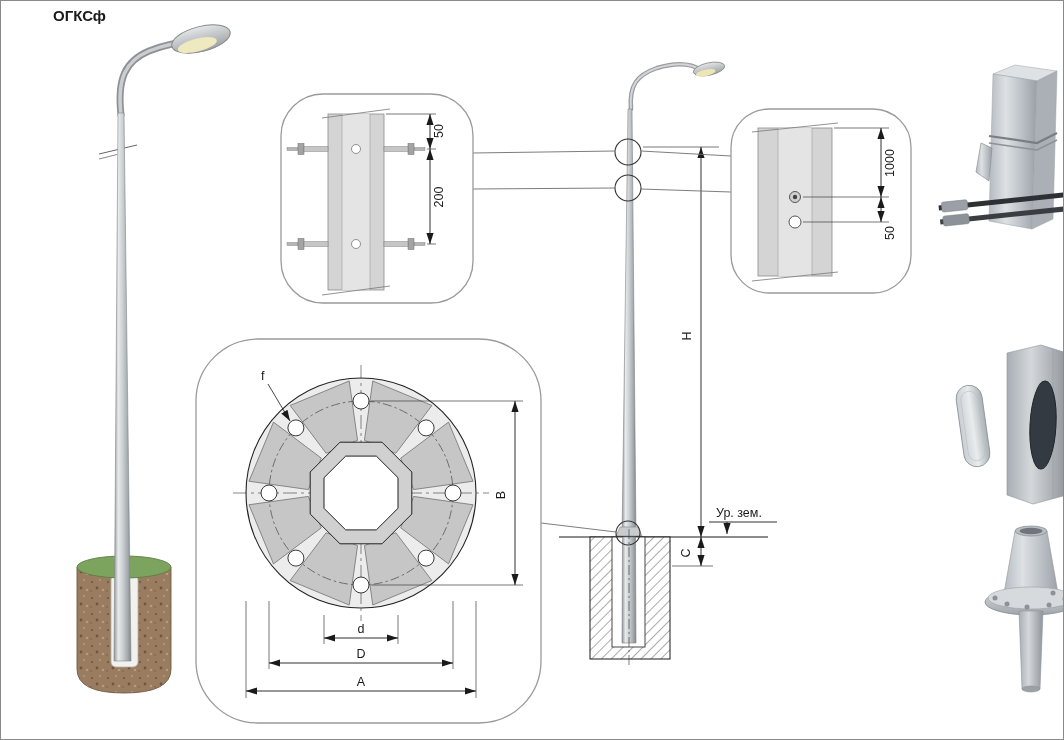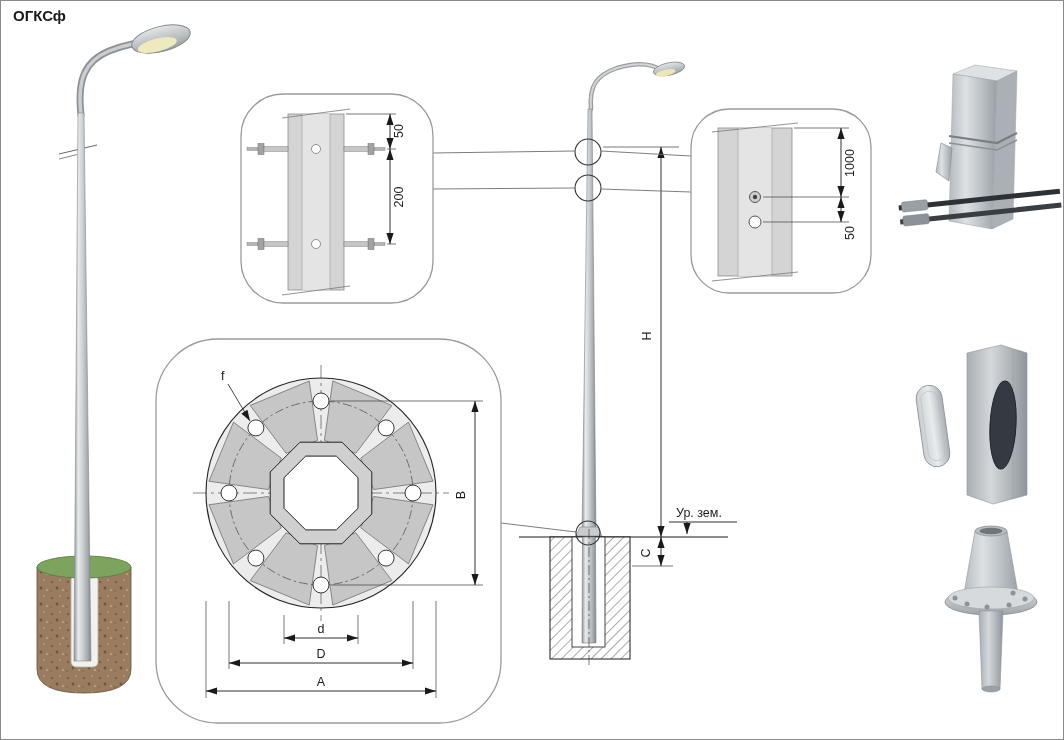--- a/index.html
+++ b/index.html
@@ -1,17 +1,17 @@
 <!DOCTYPE html>
 <html><head>
 <meta charset="utf-8">
 <style>
   html,body{margin:0;padding:0;background:#fff;}
   .page{width:1064px;height:740px;position:relative;background:#fff;
-        border:1px solid #8a8a8a;box-sizing:border-box;overflow:hidden;}
+        border:1px solid #8a8a8a;box-sizing:border-box;overflow:hidden;padding-left:40px;}
   svg{display:block;}
   text{font-family:"Liberation Sans", sans-serif;fill:#1a1a1a;}
   .title-text{font-size:15px;font-weight:bold;}
   .dim-text{font-size:12.5px;}
   .ground-text{font-size:12.5px;}
   .dim{stroke:#1a1a1a;stroke-width:0.9;fill:none;}
   .ext{stroke:#3c3c3c;stroke-width:0.7;fill:none;}
   .leader{stroke:#6e6e6e;stroke-width:0.9;fill:none;}
   .bubble{fill:#ffffff;stroke:#9a9a9a;stroke-width:1.3;}
 </style>

